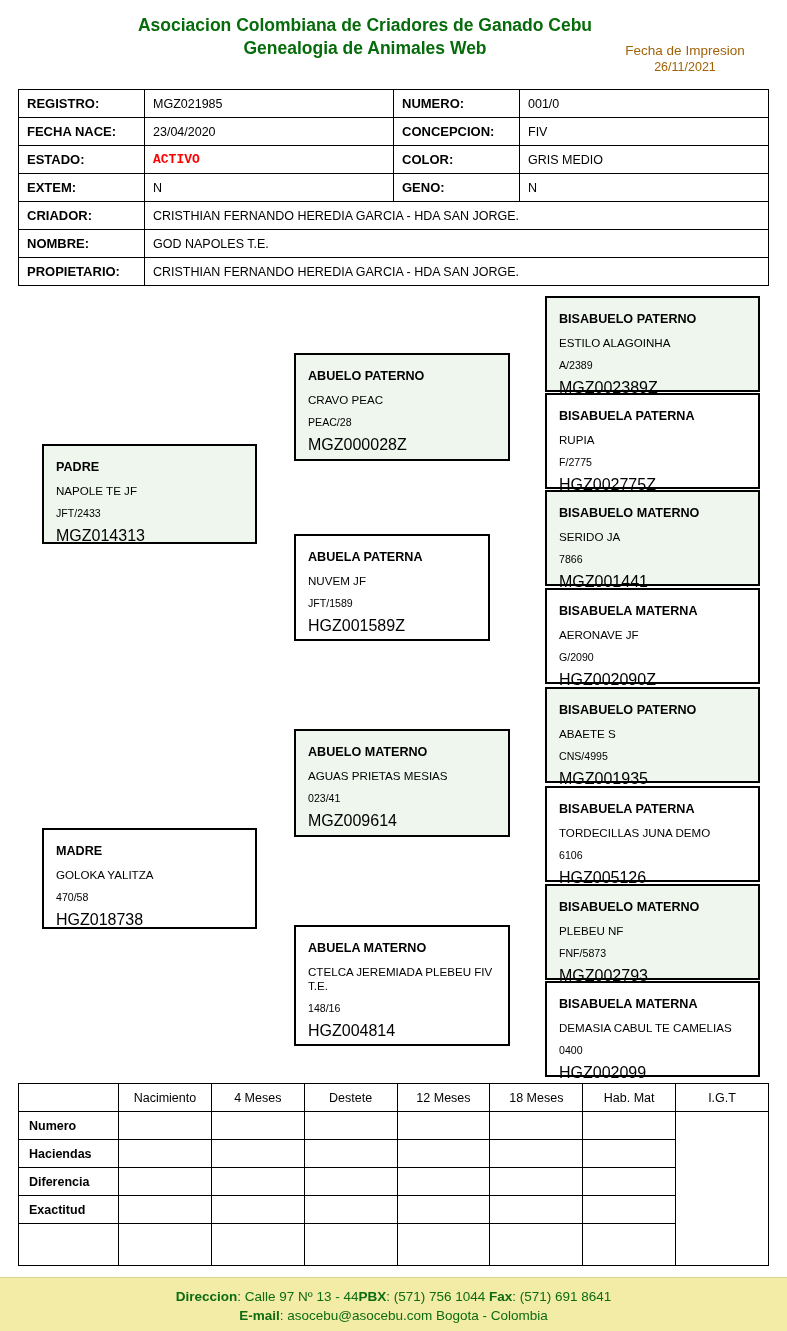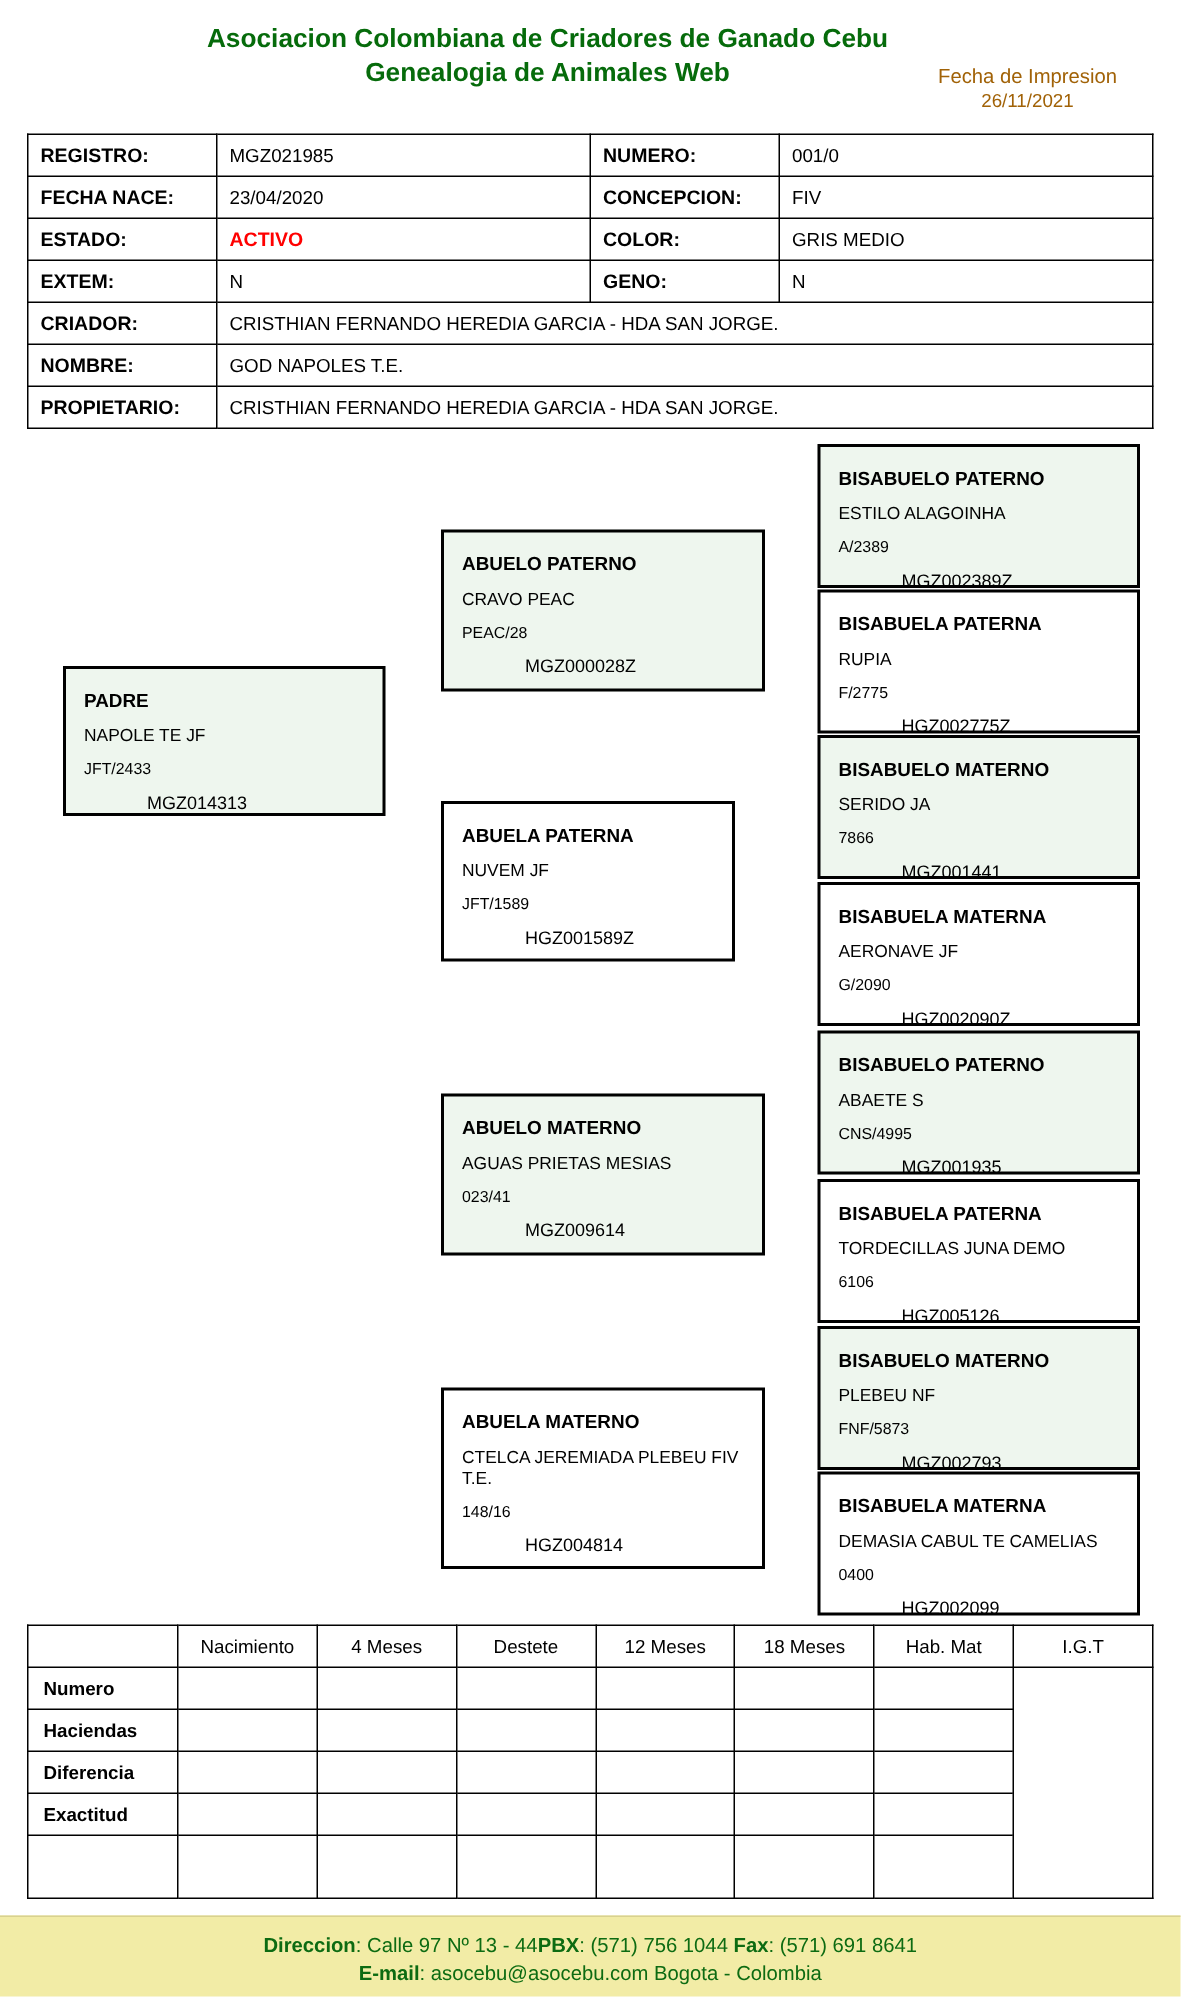--- a/index.html
+++ b/index.html
@@ -108,21 +108,21 @@
     font-weight: bold;
     font-size: 13px;
     width: 126px;
   }
   .infotable td.lbl2 {
     font-weight: bold;
     font-size: 13px;
     width: 126px;
   }
   .infotable td.val { font-size: 12.5px; }
-  .val-activo { color: #ff0000; font-weight: bold; font-size: 13px; }
+  .val-activo { color: #ff0000; font-weight: bold; font-size: 13px; font-family: Liberation Mono, monospace; }
 
   
   .ped { position: absolute; left:0; top:0; width:787px; height:1331px; pointer-events:none; }
   .pbox {
     position: absolute;
     border: 2px solid #000;
     background: #ffffff;
     padding: 14px 10px 6px 12px;
     pointer-events: auto;
   }
@@ -138,23 +138,22 @@
     font-size: 11.6px;
     line-height: 14px;
     margin-bottom: 9px;
   }
   .pbox .rg {
     font-size: 10.6px;
     line-height: 13px;
     margin-bottom: 9px;
   }
   .pbox .id {
-    font-size: 12px;
+    font-size: 16px;
     line-height: 13px;
-    margin-left: 42px;
   }
 
   
   #box-padre { left: 42px; top: 444px; width: 215px; height: 100px; }
   #box-madre { left: 42px; top: 828px; width: 215px; height: 101px; }
   
   #box-ap { left: 294px; top: 353px; width: 216px; height: 108px; }
   #box-abp { left: 294px; top: 534px; width: 196px; height: 107px; }
   #box-am { left: 294px; top: 729px; width: 216px; height: 108px; }
   #box-abm { left: 294px; top: 925px; width: 216px; height: 121px; }
@@ -275,20 +274,26 @@
 
 <div class="ped">
 
   <div class="pbox green" id="box-padre">
     <div class="ttl">PADRE</div>
     <div class="nm">NAPOLE TE JF</div>
     <div class="rg">JFT/2433</div>
     <div class="id">MGZ014313</div>
   </div>
 
+  <div class="pbox" id="box-madre">
+    <div class="ttl">MADRE</div>
+    <div class="nm">GOLOKA YALITZA</div>
+    <div class="rg">470/58</div>
+    <div class="id">HGZ018738</div>
+  </div>
 
   <div class="pbox green" id="box-ap">
     <div class="ttl">ABUELO PATERNO</div>
     <div class="nm">CRAVO PEAC</div>
     <div class="rg">PEAC/28</div>
     <div class="id">MGZ000028Z</div>
   </div>
 
   <div class="pbox" id="box-abp">
     <div class="ttl">ABUELA PATERNA</div>

